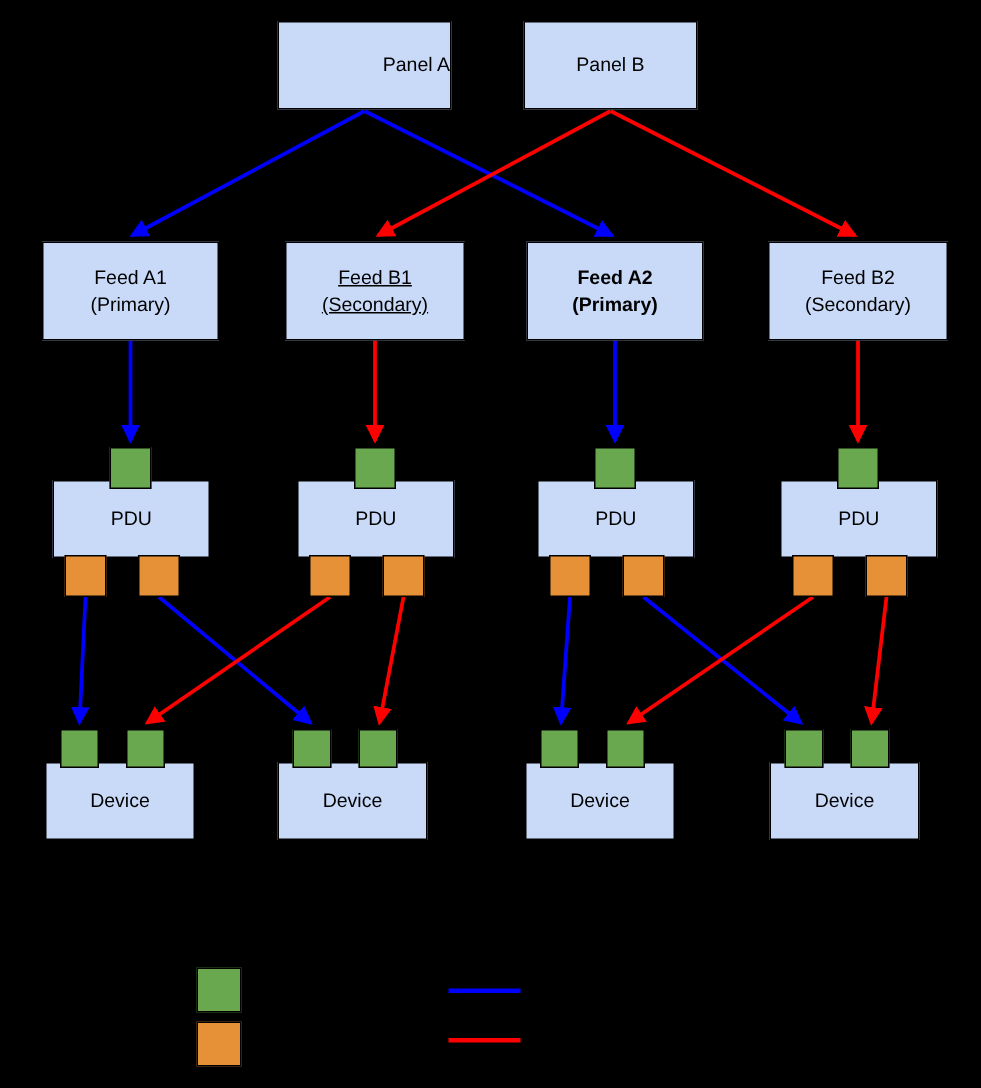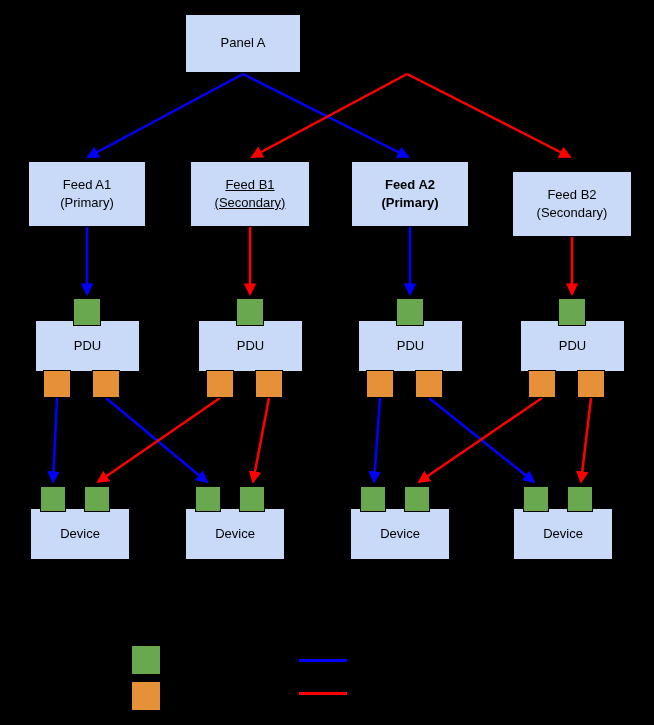--- a/index.html
+++ b/index.html
@@ -63,37 +63,40 @@
     <line class="wire-blue" x1="106" y1="398" x2="207" y2="482" marker-end="url(#arrow-blue)"></line>
     <line class="wire-red" x1="220" y1="398" x2="98" y2="482" marker-end="url(#arrow-red)"></line>
     <line class="wire-red" x1="269" y1="398" x2="253" y2="482" marker-end="url(#arrow-red)"></line>
 
     <line class="wire-blue" x1="380" y1="398" x2="374" y2="482" marker-end="url(#arrow-blue)"></line>
     <line class="wire-blue" x1="429" y1="398" x2="534" y2="482" marker-end="url(#arrow-blue)"></line>
     <line class="wire-red" x1="542" y1="398" x2="419" y2="482" marker-end="url(#arrow-red)"></line>
     <line class="wire-red" x1="591" y1="398" x2="581" y2="482" marker-end="url(#arrow-red)"></line>
   </svg>
 
-  <div class="box" style="left:185px;top:14px;width:116px;height:59px;">
+  <div class="box" style="left:185px;top:14px;width:116px;height:59px;align-items:flex-end;">
     <span>Panel A</span>
+  </div>
+  <div class="box" style="left:349px;top:14px;width:116px;height:59px;">
+    <span>Panel B</span>
   </div>
 
   <div class="box" style="left:28px;top:161px;width:118px;height:66px;text-align:center;">
     <span>Feed A1</span>
     <span>(Primary)</span>
   </div>
   <div class="box" style="left:190px;top:161px;width:120px;height:66px;text-decoration:underline;">
     <span>Feed B1</span>
     <span>(Secondary)</span>
   </div>
   <div class="box" style="left:351px;top:161px;width:118px;height:66px;font-weight:bold;">
     <span>Feed A2</span>
     <span>(Primary)</span>
   </div>
-  <div class="box" style="left:512px;top:171px;width:120px;height:66px;">
+  <div class="box" style="left:512px;top:161px;width:120px;height:66px;">
     <span>Feed B2</span>
     <span>(Secondary)</span>
   </div>
 
   <div class="box" style="left:35px;top:320px;width:105px;height:52px;">
     <span>PDU</span>
   </div>
   <div class="box" style="left:198px;top:320px;width:105px;height:52px;">
     <span>PDU</span>
   </div>

